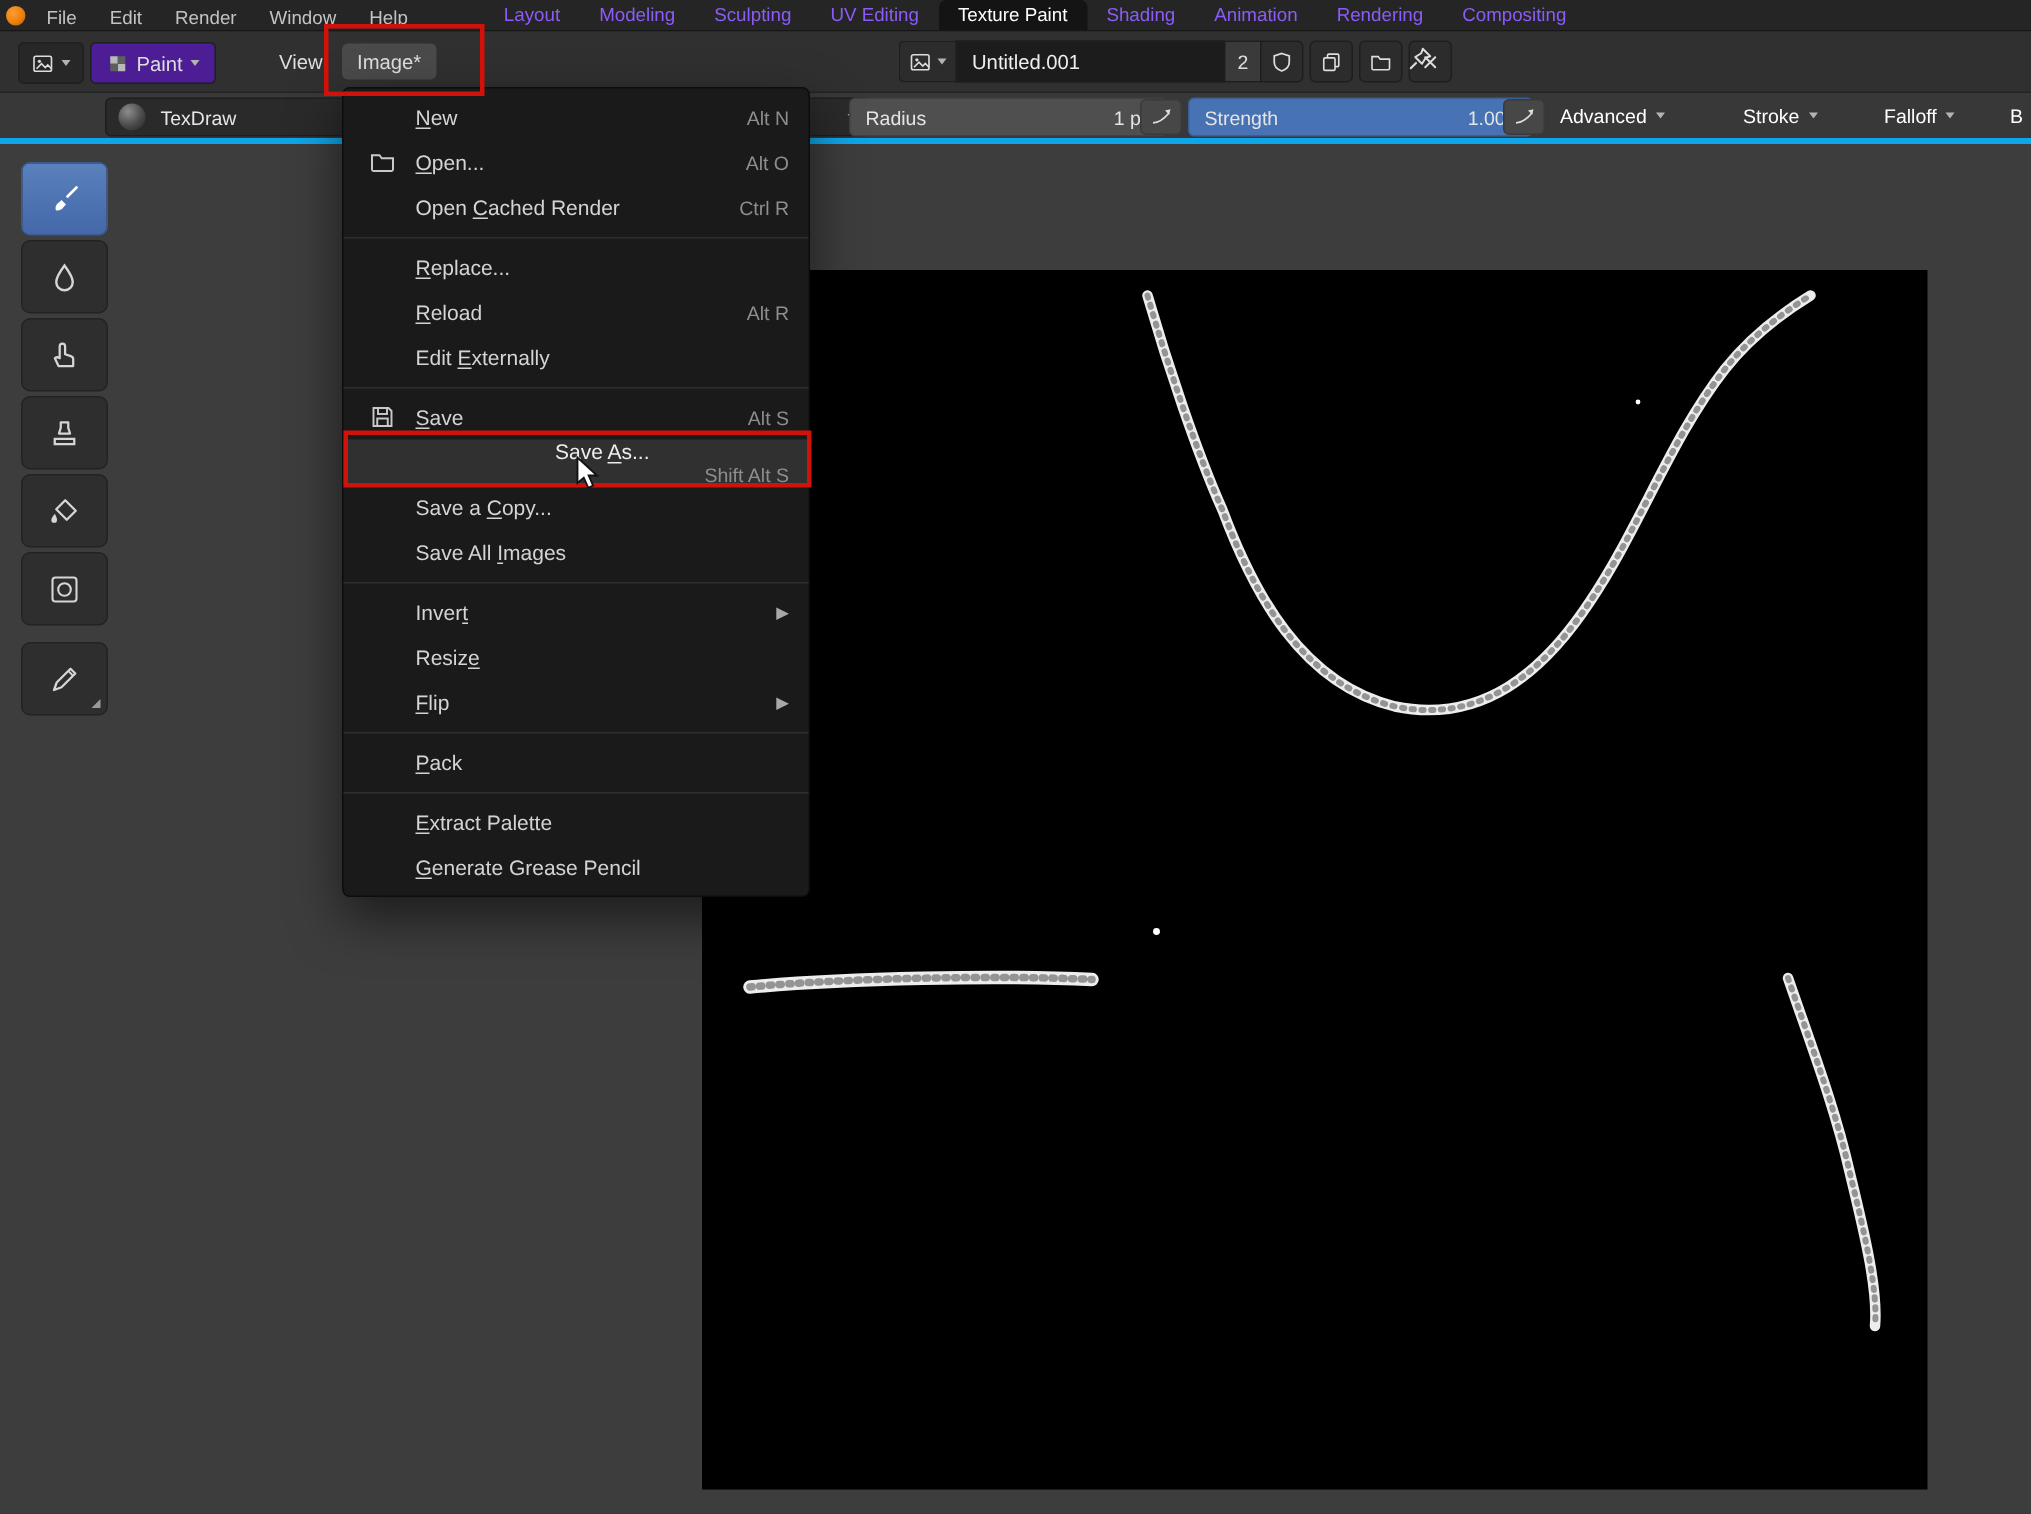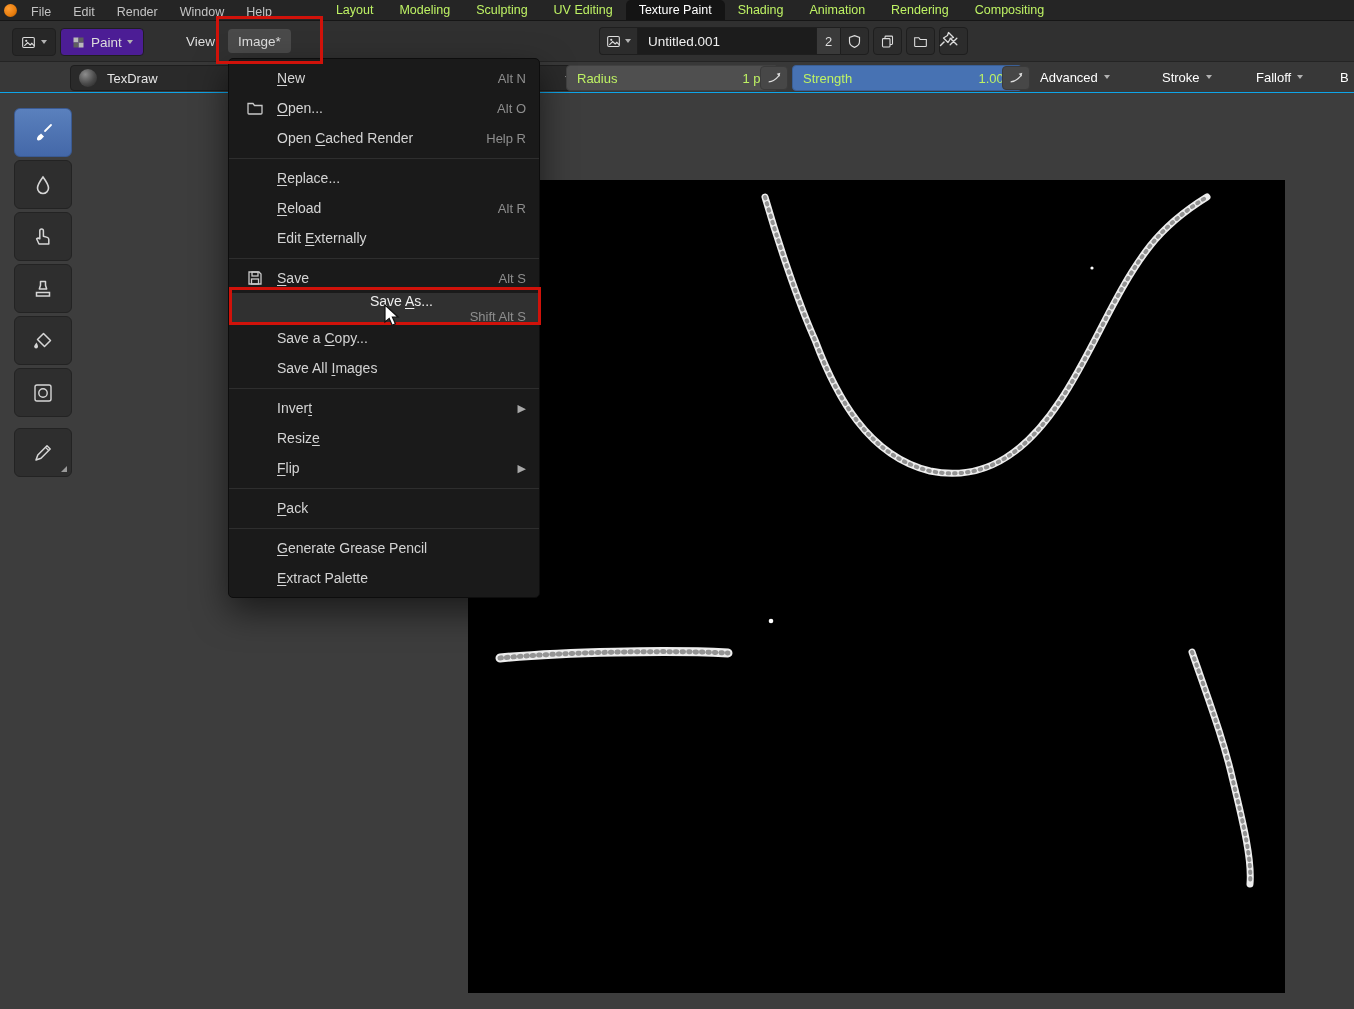--- a/index.html
+++ b/index.html
@@ -8,45 +8,45 @@
     background:#3d3d3d;font-family:"Liberation Sans","DejaVu Sans",sans-serif;
     color:#ddd;-webkit-font-smoothing:antialiased;
   }
   
   .topbar{position:absolute;left:0;top:0;right:0;height:20px;background:#252525;border-bottom:1px solid #161616;display:flex;align-items:center;font-size:12.5px;color:#c3c3c3;z-index:10;}
   .logo{width:20px;height:20px;display:flex;align-items:center;justify-content:center;}
   .logo i{display:block;width:13px;height:13px;border-radius:50%;background:radial-gradient(circle at 35% 35%,#ff9d33,#e87d0d 60%,#9c4f00);}
   .tb-menus{display:flex;height:100%;}
   .tb-menu{padding:12px 11px;display:flex;align-items:center;cursor:default;}
   .tabs{display:flex;height:100%;margin-left:40px;align-items:stretch;font-size:12.5px;}
-  .tab{padding:0 13px;display:flex;align-items:center;color:#bef264;}
+  .tab{padding:0 13px;display:flex;align-items:center;color:#8b5cf6;}
   .tab.active{background:#141414;color:#fff;border-radius:5px 5px 0 0;}
   
   .header{position:absolute;left:0;top:21px;right:0;height:40px;background:#303030;border-bottom:1px solid #242424;font-size:13.5px;z-index:10;}
   .hbtn{position:absolute;top:7px;height:26px;display:flex;align-items:center;gap:5px;border-radius:4px;padding:0 8px;}
   .ed-type{left:12px;background:#272727;border:1px solid #1f1f1f;}
   .paint{left:60px;background:#4c1d95;border:1px solid #1f1f1f;padding:0 10px;}
   .hmenu{position:absolute;top:8px;height:24px;display:flex;align-items:center;padding:0 10px;border-radius:4px;color:#dedede;}
   .hmenu.view{left:176px;}
   .hmenu.image{left:228px;background:#4a4a4a;}
   .chev{width:0;height:0;border-left:3.5px solid transparent;border-right:3.5px solid transparent;border-top:4.5px solid #b3b3b3;display:inline-block;}
   .datablock{position:absolute;left:565px;top:7px;height:26px;display:flex;align-items:center;margin-left:34px;}
   .seg{height:26px;display:flex;align-items:center;background:#2c2c2c;border:1px solid #1e1e1e;border-right-width:0;padding:0 6px;gap:4px;}
   .seg.first{border-radius:4px 0 0 4px;}
   .seg.name{background:#1c1c1c;width:158px;color:#efefef;font-size:13.5px;padding:0 10px;}
   .seg.count{background:#3a3a3a;padding:0 8px;font-size:13px;color:#ddd;}
   .seg.lastjoin{border-right-width:1px;border-radius:0 4px 4px 0;}
   .iconbtn{height:26px;width:27px;display:flex;align-items:center;justify-content:center;background:#2c2c2c;border:1px solid #1e1e1e;border-radius:4px;margin-left:4px;}
   .pinwrap{position:absolute;left:938px;top:9px;}
   
-  .theader{position:absolute;left:0;top:62px;right:0;height:30px;background:#383838;border-bottom:1px solid #0ea5e9;font-size:13px;z-index:5;}
+  .theader{position:absolute;left:0;top:62px;right:0;height:30px;background:#383838;border-bottom:4px solid #0ea5e9;font-size:13px;z-index:5;}
   .brush-field{position:absolute;left:70px;top:3px;width:492px;height:24px;background:#2a2a2a;border:1px solid #1e1e1e;border-radius:4px;display:flex;align-items:center;padding:0 8px;gap:10px;color:#e6e6e6;}
   .sphere{width:18px;height:18px;border-radius:50%;background:radial-gradient(circle at 35% 30%,#8d8d8d,#4a4a4a 55%,#222);}
   .brush-field .chev{margin-left:auto;}
-  .slider{position:absolute;top:3px;height:24px;border-radius:4px;display:flex;align-items:center;justify-content:space-between;padding:0 10px;font-size:13px;color:#bef264;}
+  .slider{position:absolute;top:3px;height:24px;border-radius:4px;display:flex;align-items:center;justify-content:space-between;padding:0 10px;font-size:13px;color:#e5e5e5;}
   .slider.radius{left:566px;width:190px;background:#4f4f4f;border:1px solid #414141;}
   .slider.strength{left:792px;width:208px;background:var(--accent,#4772b3);border:1px solid #3a5f96;}
   .pbtn{position:absolute;top:4px;width:26px;height:22px;background:#474747;border:1px solid #3a3a3a;border-radius:4px;display:flex;align-items:center;justify-content:center;color:#ddd;}
   .pbtn.p1{left:760px;} .pbtn.p2{left:1002px;}
   .pop{position:absolute;top:5px;height:20px;display:flex;align-items:center;gap:6px;color:#ffffff;}
   .pop.advanced{left:1040px;} .pop.stroke{left:1162px;} .pop.falloff{left:1256px;} .pop.clip{left:1340px;}
   
   .toolbar{position:absolute;left:14px;top:108px;width:56px;display:flex;flex-direction:column;gap:3px;z-index:5;}
   .tool{width:56px;height:47px;border-radius:6px;background:#2e2e2e;border:1px solid #232323;display:flex;align-items:center;justify-content:center;color:#d6d6d6;position:relative;}
   .tool.active{background:linear-gradient(#5a80bd,#4468a8);border-color:#3a5a92;color:#fff;}
@@ -313,21 +313,21 @@
         <span class="icn mi">
           <svg viewBox="0 0 18 18">
             <path d="M2 4.5h5l1.5 2H16V14a1 1 0 0 1-1 1H3a1 1 0 0 1-1-1z" fill="none" stroke="currentColor" stroke-width="1.3"></path>
           </svg>
         </span>
         <span class="mlabel"><span class="mn-u">O</span>pen...</span>
         <span class="mshort">Alt O</span>
       </div>
       <div class="menu-item">
         <span class="mlabel">Open <span class="mn-u">C</span>ached Render</span>
-        <span class="mshort">Help R</span>
+        <span class="mshort">Ctrl R</span>
       </div>
       <div class="menu-sep"></div>
       <div class="menu-item">
         <span class="mlabel"><span class="mn-u">R</span>eplace...</span>
       </div>
       <div class="menu-item">
         <span class="mlabel"><span class="mn-u">R</span>eload</span>
         <span class="mshort">Alt R</span>
       </div>
       <div class="menu-item">
@@ -366,24 +366,24 @@
       <div class="menu-item">
         <span class="mlabel"><span class="mn-u">F</span>lip</span>
         <span class="marrow">▶</span>
       </div>
       <div class="menu-sep"></div>
       <div class="menu-item">
         <span class="mlabel"><span class="mn-u">P</span>ack</span>
       </div>
       <div class="menu-sep"></div>
       <div class="menu-item">
+        <span class="mlabel"><span class="mn-u">E</span>xtract Palette</span>
+      </div>
+      <div class="menu-item">
         <span class="mlabel"><span class="mn-u">G</span>enerate Grease Pencil</span>
-      </div>
-      <div class="menu-item">
-        <span class="mlabel"><span class="mn-u">E</span>xtract Palette</span>
       </div>
     </div>
 </div>
 
 <div class="anno box-image"></div>
 <div class="anno box-saveas"></div>
 
 <div class="cursor">
   <svg width="18" height="24" viewBox="0 0 18 24">
     <polygon points="1,1 1,18 5.2,14.4 8.2,21.2 11.4,19.7 8.4,13 14,13" fill="#fff" stroke="#111" stroke-width="1.2"></polygon>

